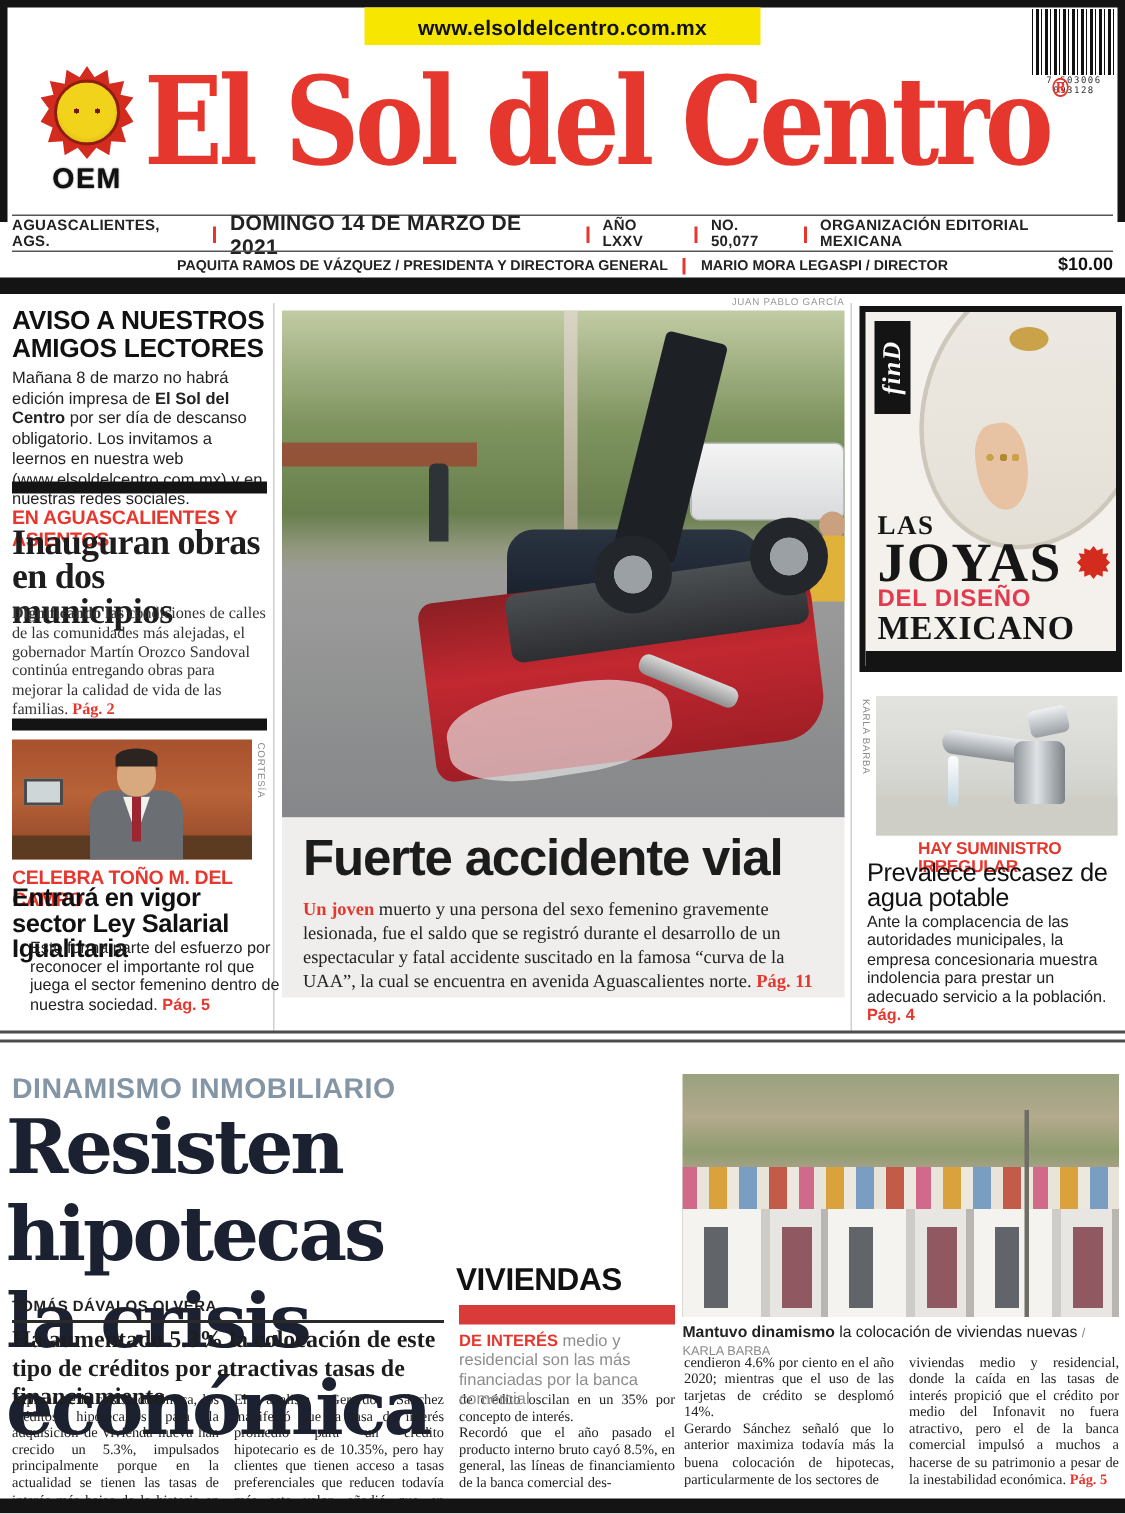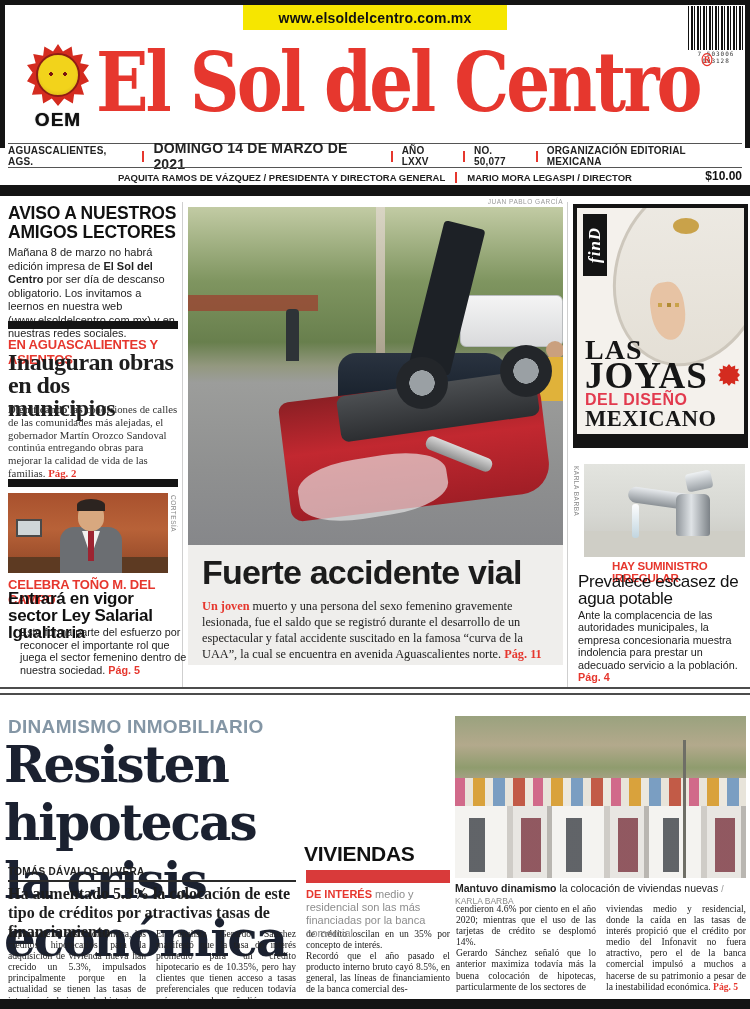--- a/index.html
+++ b/index.html
@@ -159,21 +159,21 @@
   .find-hand { position:absolute; left:74px; top:74px; width:34px; height:58px;
       background:#e7c3a4; border-radius:40% 40% 50% 50%; transform:rotate(-8deg); }
   .find-rings { position:absolute; left:78px; top:92px; width:26px; height:10px;
       background:radial-gradient(circle 4px at 5px 5px,#c9a24a 60%,transparent 62%),
                  radial-gradient(circle 4px at 14px 5px,#b08a33 60%,transparent 62%),
                  radial-gradient(circle 4px at 22px 5px,#c9a24a 60%,transparent 62%); }
   .find-bangle { position:absolute; left:96px; top:10px; width:26px; height:16px;
       background:#c9a24a; border-radius:50%; }
   .find-text { position:absolute; left:8px; bottom:14px; width:160px;
       font-family:"Liberation Serif",serif; color:#161616; }
-  .find-l1 { font-weight:bold; font-size:28px; letter-spacing:1px; line-height:20px; }
+  .find-l1 { font-weight:bold; font-size:18px; letter-spacing:1px; line-height:20px; }
   .find-l2 { font-weight:bold; font-size:37px; letter-spacing:1px; line-height:32px; }
   .find-l3 { font-weight:bold; font-size:16px; color:#e23a4e; letter-spacing:.5px;
       line-height:16px; font-family:"Liberation Sans",sans-serif; }
   .find-l4 { font-weight:bold; font-size:22.5px; letter-spacing:.5px; line-height:22px; }
   .sun-mini { position:absolute; right:4px; bottom:58px; width:22px; height:22px; background:#d42b1f;
       clip-path:polygon(50% 0%,61% 14%,78% 7%,78% 24%,95% 22%,88% 38%,100% 50%,88% 62%,95% 78%,78% 76%,78% 93%,61% 86%,50% 100%,39% 86%,22% 93%,22% 76%,5% 78%,12% 62%,0% 50%,12% 38%,5% 22%,22% 24%,22% 7%,39% 14%); }
 
   .agua-credit { left:573px; top:466px; height:80px; }
   .agua-photo { left:584px; top:464px; width:161px; height:93px; overflow:hidden;
       background:linear-gradient(180deg,#e3e4df 0%,#d6d7d2 55%,#c7c6bf 100%); }

